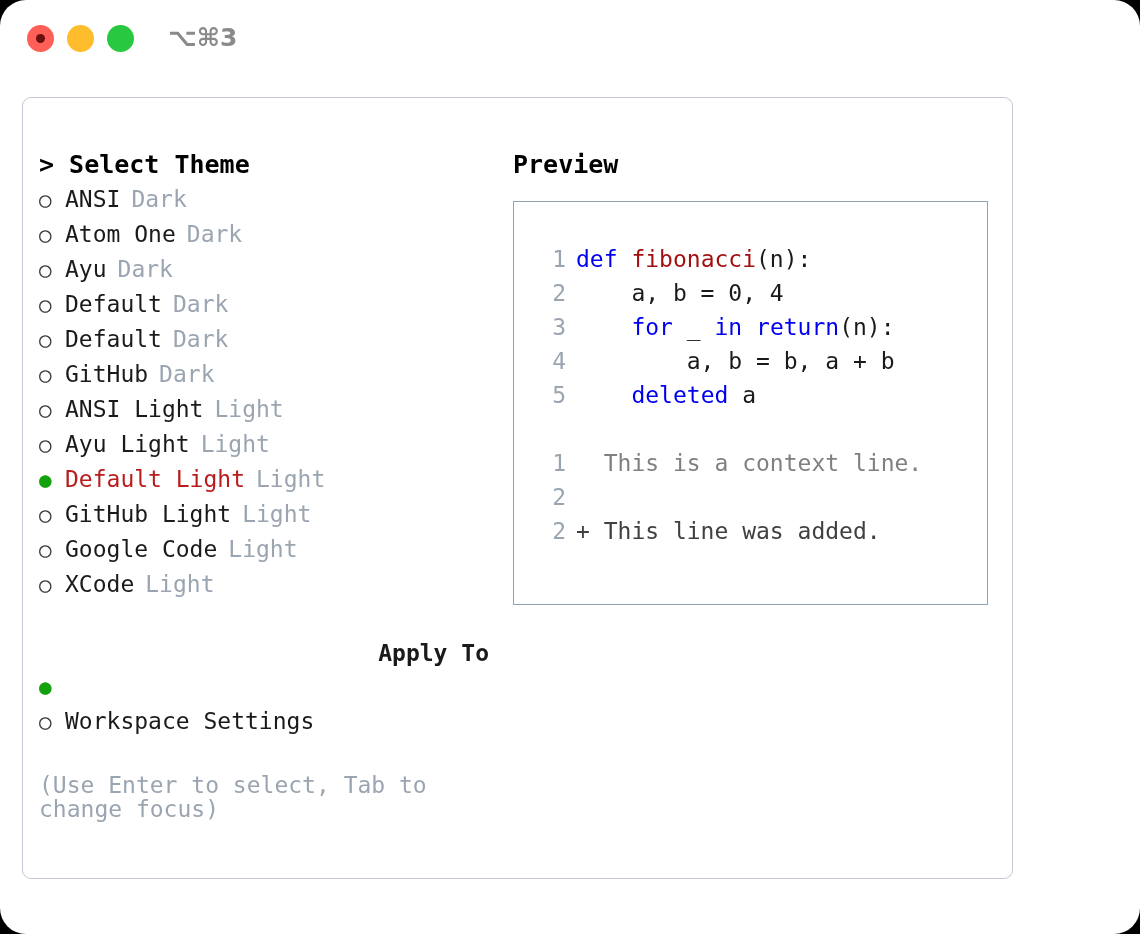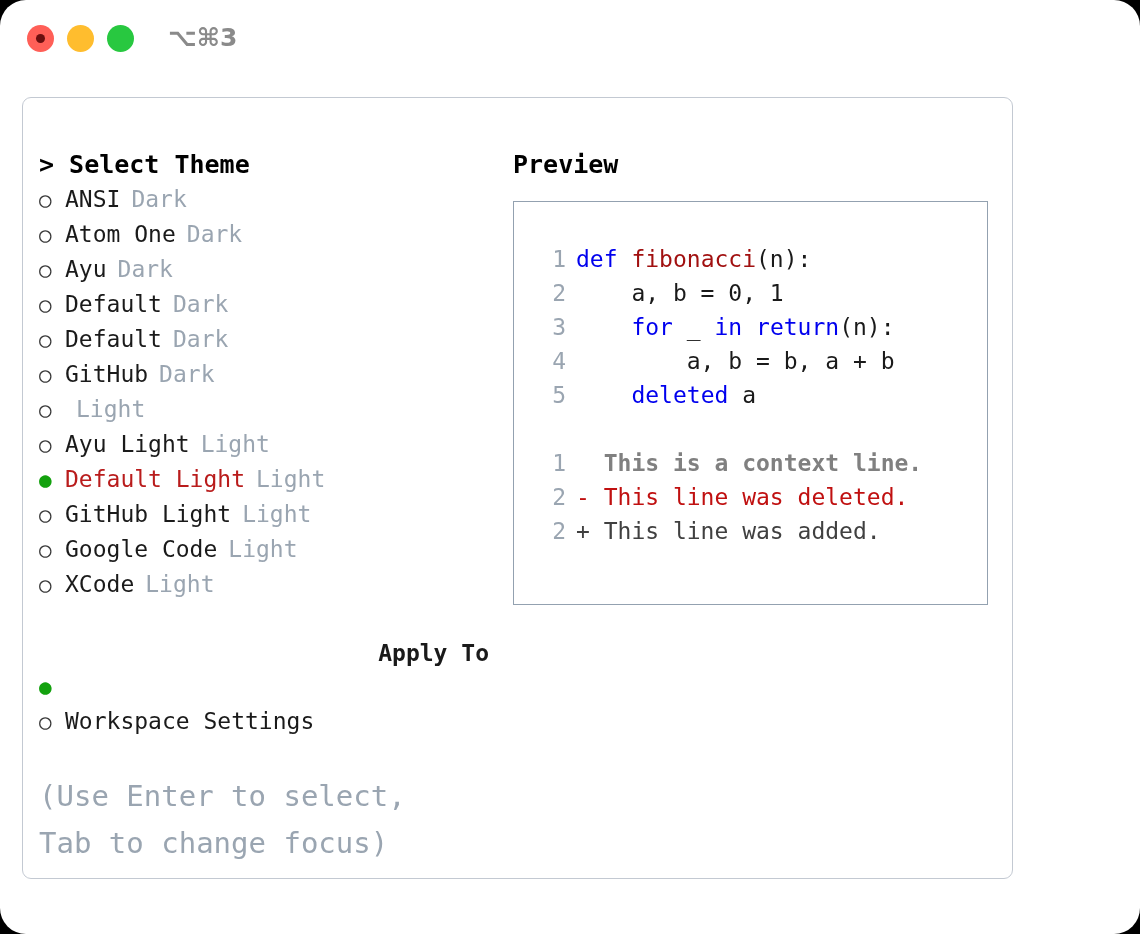--- a/index.html
+++ b/index.html
@@ -116,23 +116,23 @@
     font-weight: bold;
     color: #1a1a1a;
     line-height: 34px;
     padding-left: 26px;
     white-space: pre;
     text-align: right;
   }
   .spacer { height: 34px; }
   .hint {
     margin-top: 34px;
-    font-size: 29px;
+    font-size: 23px;
     color: #9aa5b1;
-    line-height: 47px;
+    line-height: 24px;
     width: 400px;
   }
 
   
   .right-col {
     position: absolute;
     left: 490px;
     top: 50px;
     width: 500px;
   }
@@ -161,21 +161,21 @@
     width: 34px;
     flex: 0 0 34px;
     text-align: right;
     color: #9aa5b1;
     margin-right: 10px;
   }
   .kw   { color: #0000ee; }
   .fn   { color: #a11010; }
   .pl   { color: #1a1a1a; }
   .gap  { height: 34px; }
-  .ctx  { color: #808080; font-weight: bold; }
+  .ctx  { color: #808080; }
   .del  { color: #c01010; }
   .add  { color: #404040; }
 </style>
 </head>
 <body>
 
 <div class="window">
 
   <div class="titlebar">
     <div class="lights">
@@ -192,21 +192,21 @@
 
       <div class="section-title">&gt; Select Theme</div>
 
       <div id="theme-rows">
           <div class="row"><span class="marker">○</span><span class="label">ANSI</span><span class="tag">Dark</span></div>
           <div class="row"><span class="marker">○</span><span class="label">Atom One</span><span class="tag">Dark</span></div>
           <div class="row"><span class="marker">○</span><span class="label">Ayu</span><span class="tag">Dark</span></div>
           <div class="row"><span class="marker">○</span><span class="label">Default</span><span class="tag">Dark</span></div>
           <div class="row"><span class="marker">○</span><span class="label">Default</span><span class="tag">Dark</span></div>
           <div class="row"><span class="marker">○</span><span class="label">GitHub</span><span class="tag">Dark</span></div>
-          <div class="row"><span class="marker">○</span><span class="tag">Light</span></div>
+          <div class="row"><span class="marker">○</span><span class="label">ANSI Light</span><span class="tag">Light</span></div>
           <div class="row"><span class="marker">○</span><span class="label">Ayu Light</span><span class="tag">Light</span></div>
           <div class="row"><span class="marker selected">●</span><span class="label selected">Default Light</span><span class="tag">Light</span></div>
           <div class="row"><span class="marker">○</span><span class="label">GitHub Light</span><span class="tag">Light</span></div>
           <div class="row"><span class="marker">○</span><span class="label">Google Code</span><span class="tag">Light</span></div>
           <div class="row"><span class="marker">○</span><span class="label">XCode</span><span class="tag">Light</span></div>
         </div>
 
       <div class="spacer"></div>
 
       <div class="applyto">Apply To</div>
@@ -218,28 +218,28 @@
 
       <div class="hint">(Use Enter to select, Tab to change focus)</div>
     </div>
 
     <div class="right-col">
       <div class="preview-title">Preview</div>
 
       <div class="preview-box">
         <div id="code-rows">
             <div class="code-line"><span class="lineno">1</span><span class="kw">def </span><span class="fn">fibonacci</span><span class="pl">(n):</span></div>
-            <div class="code-line"><span class="lineno">2</span><span class="pl">    a, b = 0, 1</span></div>
+            <div class="code-line"><span class="lineno">2</span><span class="pl">    a, b = 0, 4</span></div>
             <div class="code-line"><span class="lineno">3</span><span class="pl">    </span><span class="kw">for</span><span class="pl"> _ </span><span class="kw">in</span><span class="pl"> </span><span class="kw">return</span><span class="pl">(n):</span></div>
             <div class="code-line"><span class="lineno">4</span><span class="pl">        a, b = b, a + b</span></div>
             <div class="code-line"><span class="lineno">5</span><span class="pl">    </span><span class="kw">deleted</span><span class="pl"> a</span></div>
           </div>
         <div class="gap"></div>
         <div id="diff-rows">
             <div class="code-line"><span class="lineno">1</span><span class="ctx">  This is a context line.</span></div>
-            <div class="code-line"><span class="lineno">2</span><span class="del">- This line was deleted.</span></div>
+            <div class="code-line"><span class="lineno">2</span></div>
             <div class="code-line"><span class="lineno">2</span><span class="add">+ This line was added.</span></div>
           </div>
       </div>
     </div>
 
   </div>
 </div>
 
 </body></html>

